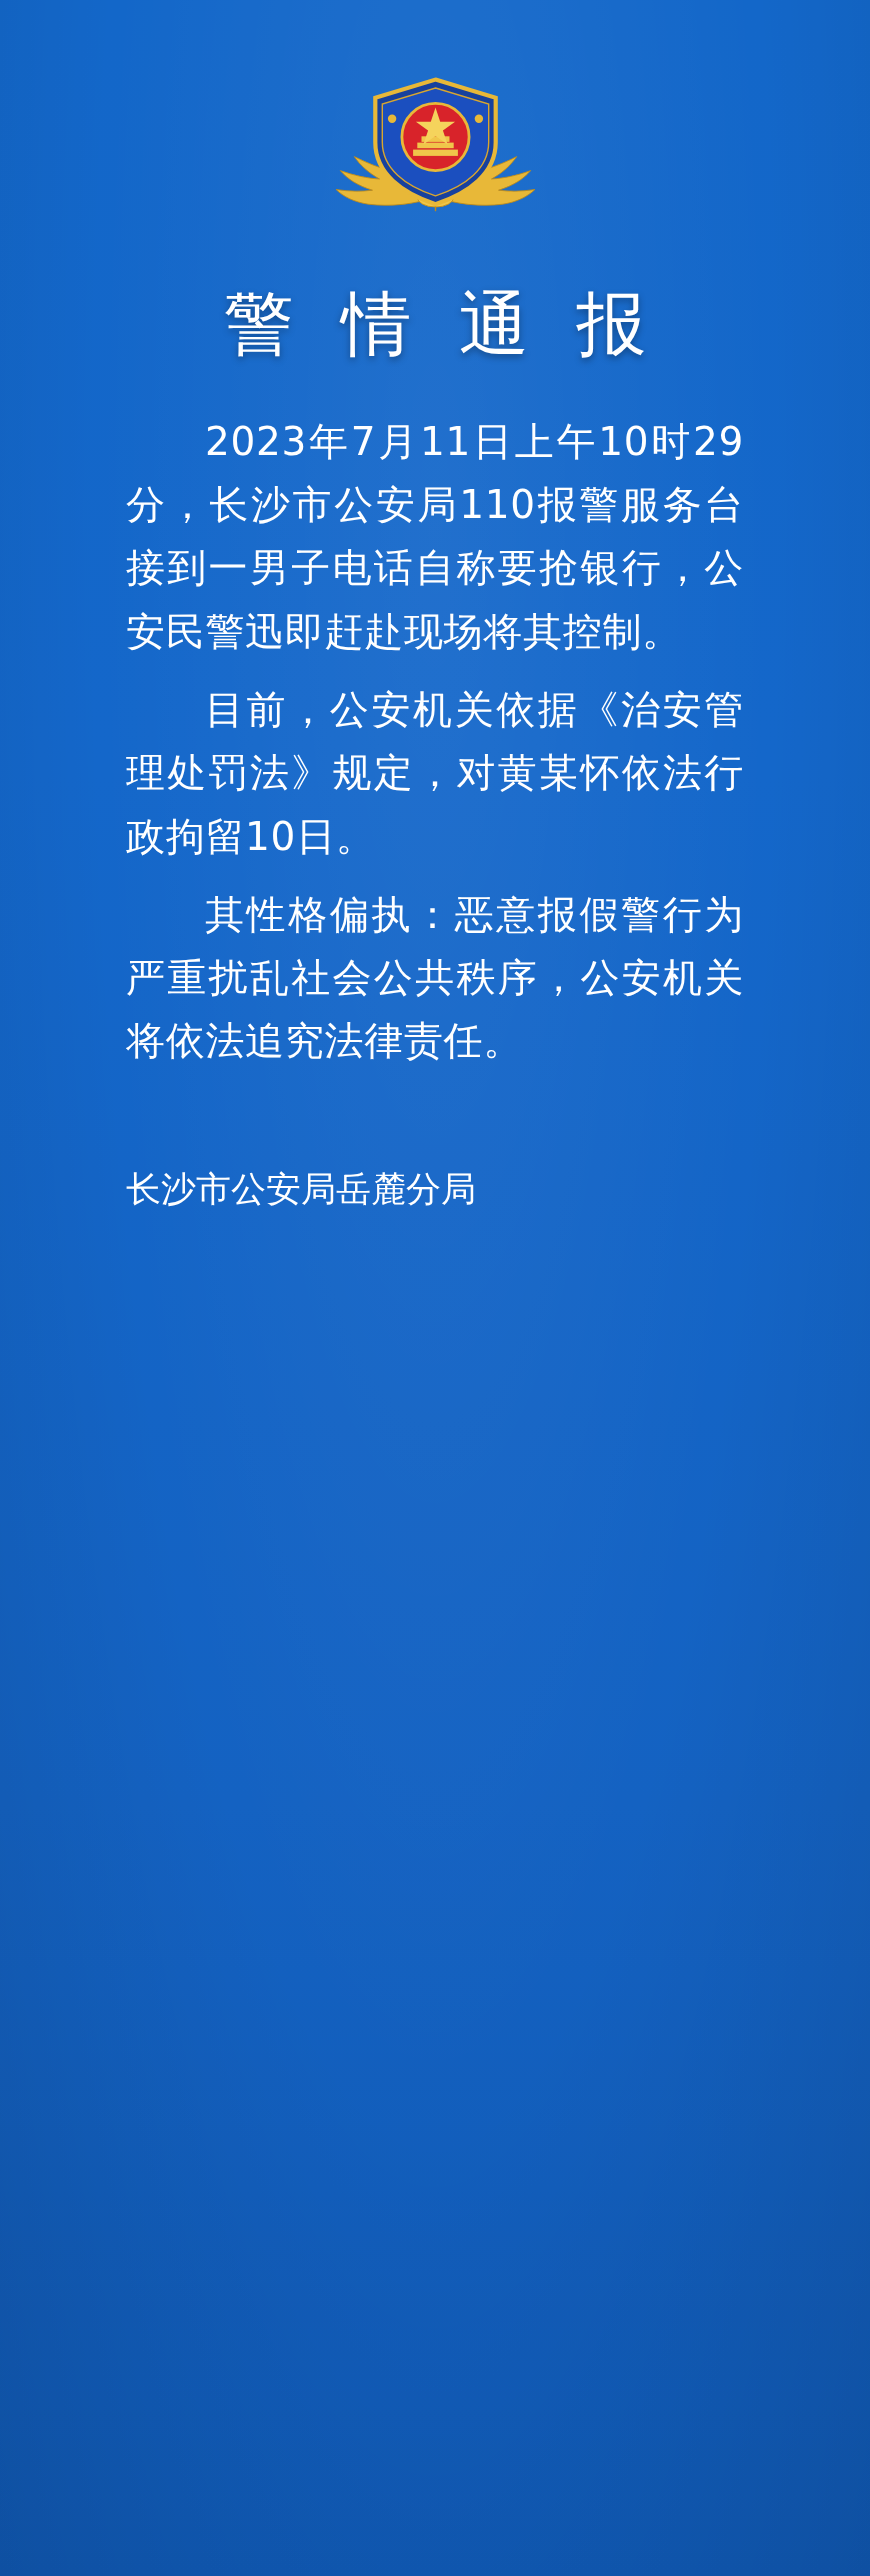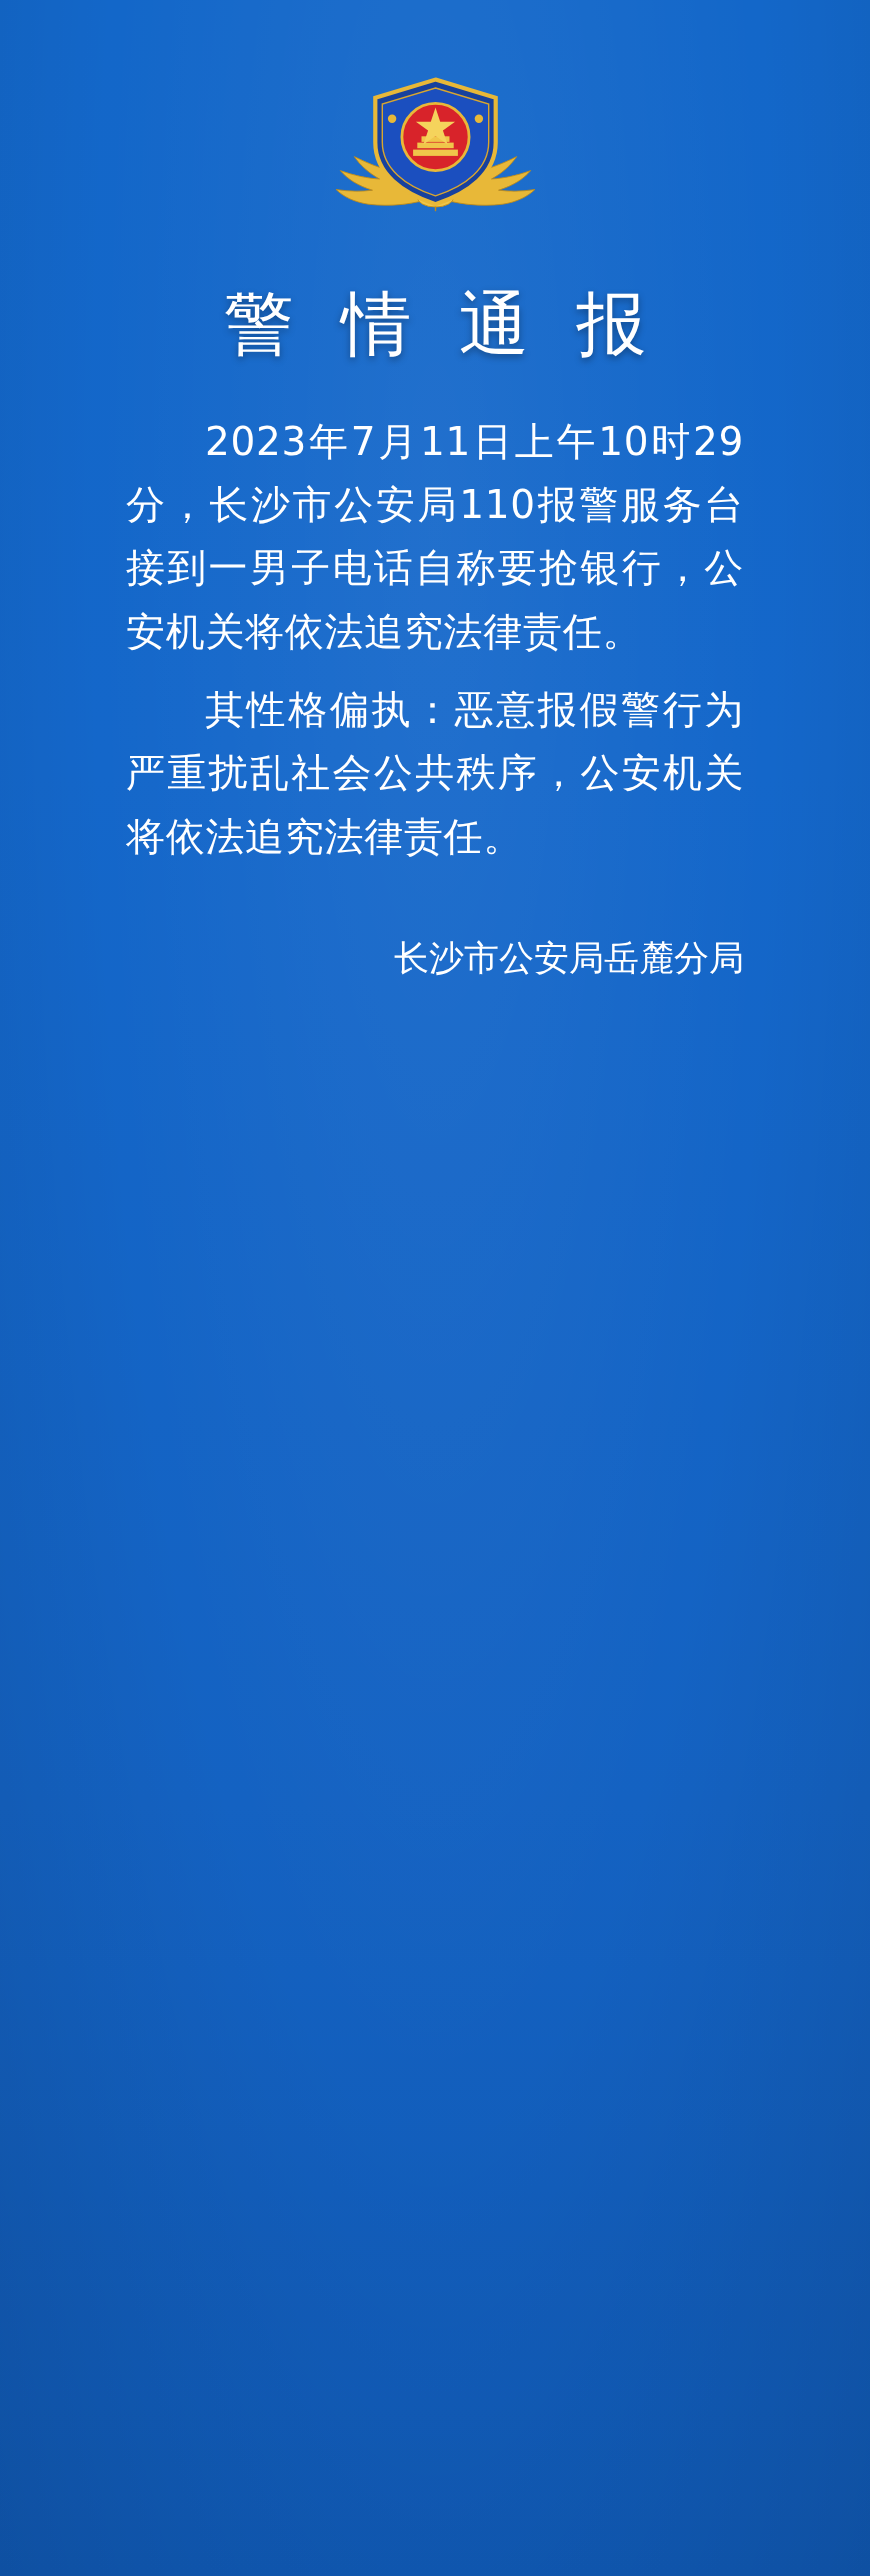--- a/index.html
+++ b/index.html
@@ -79,27 +79,26 @@
     text-justify: inter-ideograph;
   }
   .para {
     text-indent: 79px;
     margin: 0 0 15.4px 0;
   }
   .para:last-child { margin-bottom: 0; }
 
   
   .signature {
-    margin-top: 67px;
+    margin-top: 90px;
     width: 618px;
     color: #ffffff;
-    font-family: Liberation Mono, monospace;
+    font-family: Liberation Sans, sans-serif;
     font-size: 35px;
     line-height: 1.5;
-    text-align: right;
     padding-bottom: 84px;
   }
   .signature div { margin-bottom: 4.2px; }
 </style>
 </head>
 <body>
 
 <div class="page">
   <div class="content">
 
@@ -128,21 +127,22 @@
         <polygon fill="#f5d35c" points="150,58 156.7,78.2 178,78.2 160.6,90.6 167.3,110.8 150,98.4 132.7,110.8 139.4,90.6 122,78.2 143.3,78.2"></polygon>
 
         <circle cx="88" cy="74" r="6" fill="#e8b838"></circle>
         <circle cx="212" cy="74" r="6" fill="#e8b838"></circle>
       </svg>
     </div>
 
     <div class="title">警 情 通 报</div>
 
     <div class="body-text">
-      <p class="para">2023年7月11日上午10时29分，长沙市公安局110报警服务台接到一男子电话自称要抢银行，公安机关将依法追究法律责任。</p>
+      <p class="para">2023年7月11日上午10时29分，长沙市公安局110报警服务台接到一男子电话自称要抢银行，公安民警迅即赶赴现场将其控制。</p>
+      <p class="para">目前，公安机关依据《治安管理处罚法》规定，对黄某怀依法行政拘留10日。</p>
       <p class="para">其性格偏执：恶意报假警行为严重扰乱社会公共秩序，公安机关将依法追究法律责任。</p>
     </div>
 
     <div class="signature">
       <div>长沙市公安局岳麓分局</div>
     </div>
 
   </div>
 </div>
 

